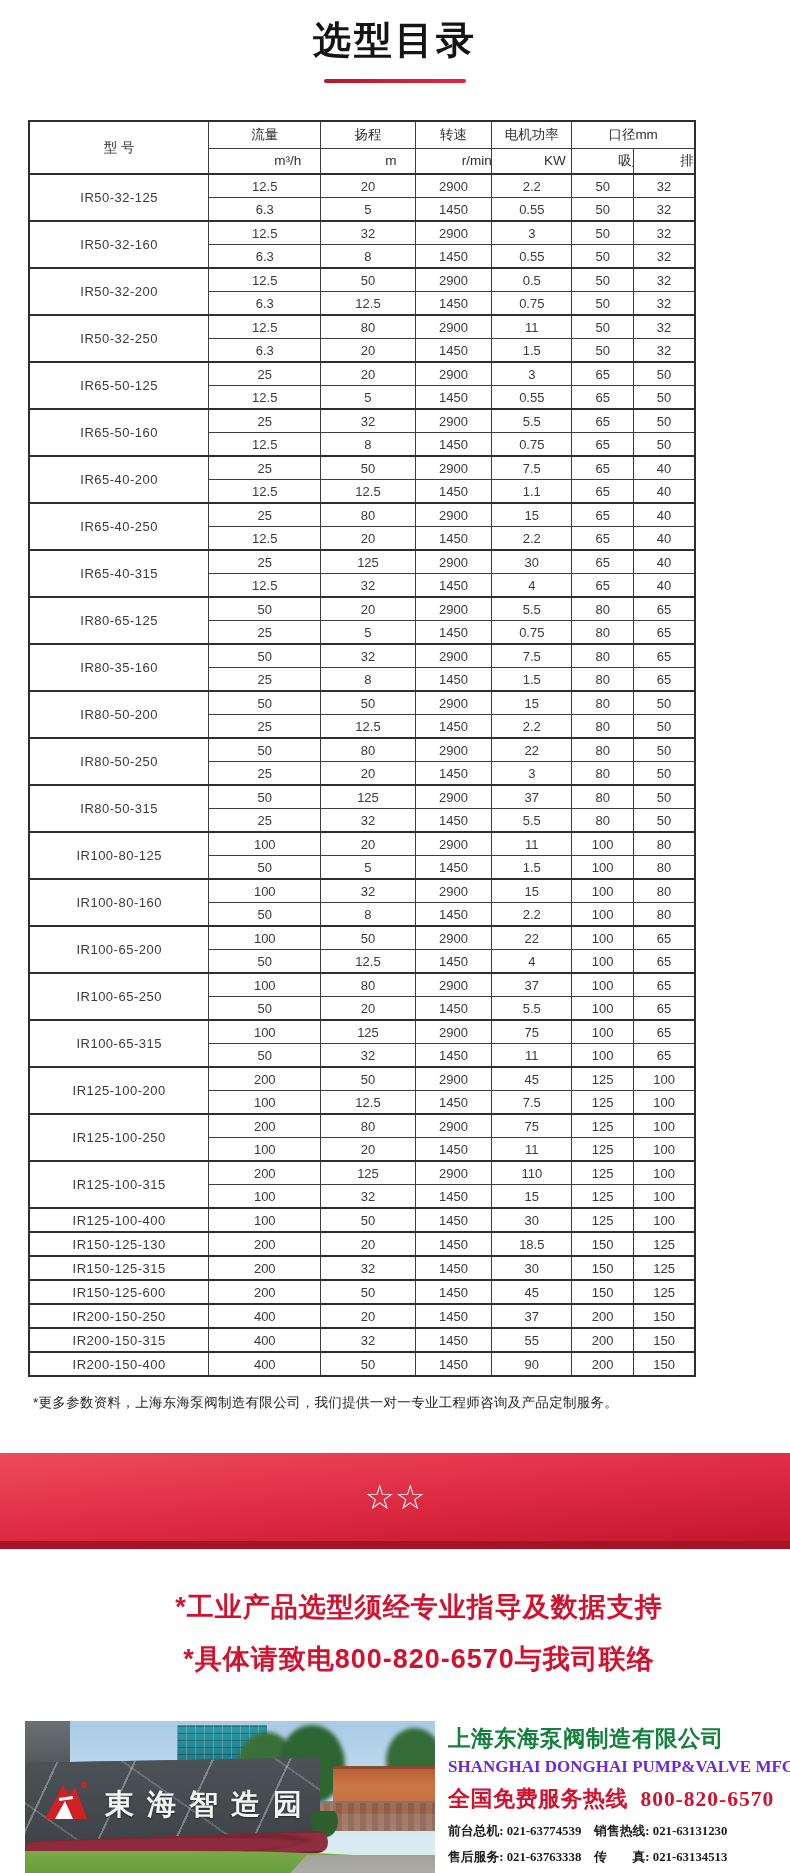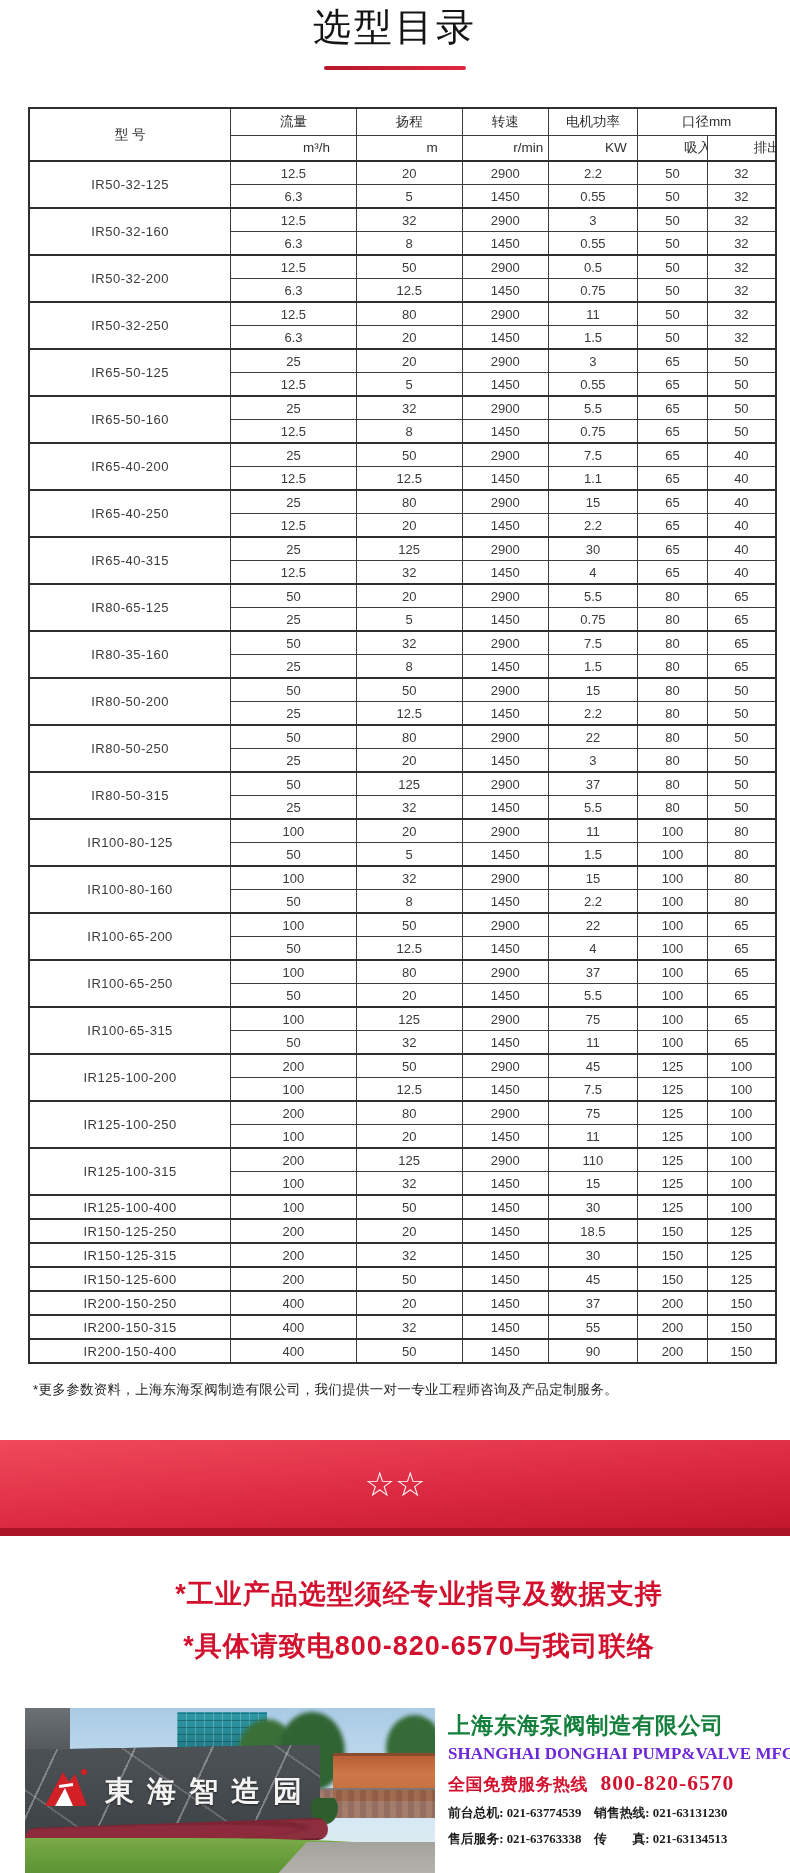--- a/index.html
+++ b/index.html
@@ -2,30 +2,30 @@
 <html><head>
 <meta charset="utf-8">
 <style>
   html,body{margin:0;padding:0;}
   body{
     width:790px;height:1873px;background:#ffffff;overflow:hidden;position:relative;
     font-family:"Liberation Sans","DejaVu Sans",sans-serif;
   }
   
   .page-title{
-    padding-top:3px;text-align:center;font-size:38px;font-weight:normal;
+    padding-top:16px;text-align:center;font-size:38px;font-weight:bold;
     color:#141414;letter-spacing:3px;line-height:1.3;
   }
   .title-underline{
     width:142px;height:4px;margin:14px auto 0;border-radius:2px;
     background:linear-gradient(90deg,#b5182c,#e02840);
   }
   
   table.spec{
-    width:749px;margin:37px 0 0 28px;border-collapse:collapse;table-layout:fixed;
+    width:668px;margin:37px 0 0 28px;border-collapse:collapse;table-layout:fixed;
     border:2px solid #2e2e2e;
   }
   table.spec th,table.spec td{
     border:1px solid #3d3d3d;text-align:center;padding:0;line-height:1.05;
     font-size:13px;color:#3a3a3a;height:22px;font-weight:normal;
     white-space:nowrap;overflow:hidden;
   }
   table.spec th{height:26px;font-size:13.5px;color:#2f2f2f;}
   table.spec tr.units th{height:24px;padding-left:46px;}
   table.spec tr.group-start td{border-top:2px solid #2e2e2e;}
@@ -116,21 +116,21 @@
     clip-path:polygon(22% 0,100% 0,100% 100%,0 100%);
   }
   
   .info{padding:2px 0 0 13px;min-width:0;}
   .name-cn{font-size:22.5px;font-weight:bold;color:#15803d;letter-spacing:0.5px;white-space:nowrap;}
   .name-en{
     font-family:"Liberation Serif","DejaVu Serif",serif;
     font-size:17px;font-weight:bold;color:#6d28d9;margin-top:3px;white-space:nowrap;
   }
   .hotline{margin-top:7px;color:#d2112e;font-weight:bold;white-space:nowrap;}
-  .hotline-label{font-size:17px;letter-spacing:0.5px;}
+  .hotline-label{font-size:22px;letter-spacing:0.5px;}
   .hotline-number{font-size:21.5px;margin-left:8px;letter-spacing:1px;font-family:"Liberation Serif","DejaVu Serif",serif;}
   .contacts{margin-top:5px;}
   .contact-line{
     font-family:"Liberation Serif","DejaVu Serif",serif;
     font-size:12.8px;font-weight:bold;color:#1b1b1b;line-height:25.5px;white-space:nowrap;
   }
 </style>
 </head>
 <body>
 
@@ -543,21 +543,21 @@
       <tr class="group-start">
         <td rowspan="1" class="model-cell">IR125-100-400</td>
         <td>100</td>
         <td>50</td>
         <td>1450</td>
         <td>30</td>
         <td>125</td>
         <td>100</td>
       </tr>
       <tr class="group-start">
-        <td rowspan="1" class="model-cell">IR150-125-250</td>
+        <td rowspan="1" class="model-cell">IR150-125-130</td>
         <td>200</td>
         <td>20</td>
         <td>1450</td>
         <td>18.5</td>
         <td>150</td>
         <td>125</td>
       </tr>
       <tr class="group-start">
         <td rowspan="1" class="model-cell">IR150-125-315</td>
         <td>200</td>

